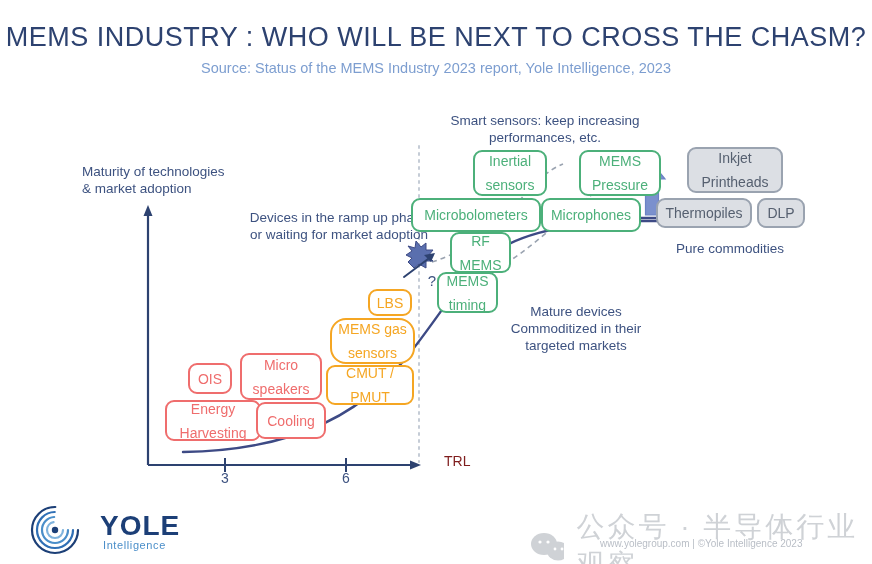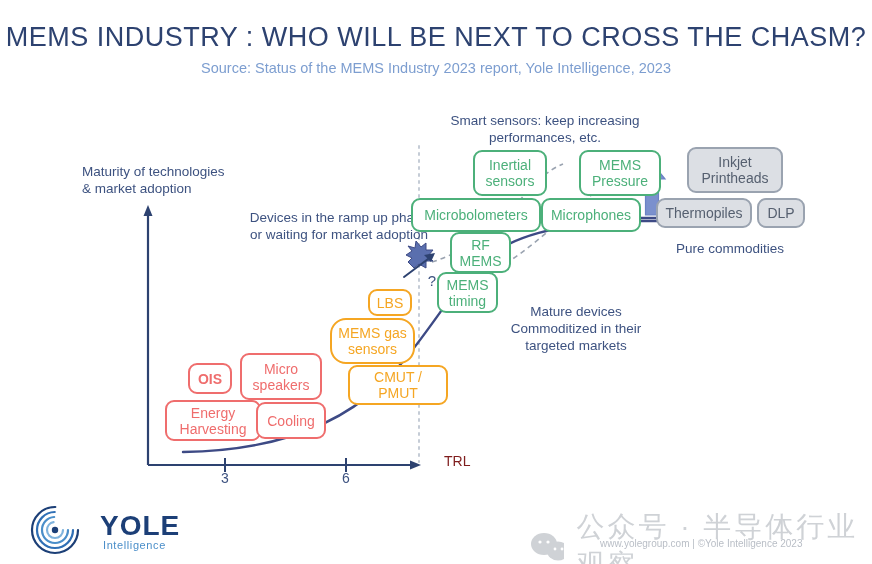--- a/index.html
+++ b/index.html
@@ -57,37 +57,37 @@
   #qmark{left:425px;top:272px;width:14px;font-size:15px;color:#3d5280;}
 
   
   .box{
     position:absolute;
     box-sizing:border-box;
     border-radius:9px;
     background:#ffffff;
     display:flex;align-items:center;justify-content:center;
     text-align:center;
-    font-size:14px;line-height:16px;
+    font-size:14px;line-height:24px;
     padding:2px 6px;
   }
   .box.red   {border:2px solid #ef6d6d;color:#ef6d6d;}
   .box.orange{border:2px solid #f5a623;color:#f5a623;}
   .box.green {border:2px solid #4cb07a;color:#4cb07a;}
   .box.gray  {border:2px solid #9aa3b0;color:#566070;background:#dcdfe4;}
 
   
-  #b-ois       {left:188px;top:363px;width:44px;height:31px;font-weight:bold;}
+  #b-ois       {left:188px;top:363px;width:44px;height:31px;}
   #b-micro     {left:240px;top:353px;width:82px;height:47px;}
   #b-energy    {left:165px;top:400px;width:96px;height:41px;}
   #b-cooling   {left:256px;top:402px;width:70px;height:37px;}
   
   #b-lbs       {left:368px;top:289px;width:44px;height:27px;}
   #b-gas       {left:330px;top:318px;width:85px;height:46px;border-radius:16px;}
-  #b-cmut      {left:348px;top:365px;width:100px;height:40px;}
+  #b-cmut      {left:326px;top:365px;width:88px;height:40px;}
   
   #b-inertial  {left:473px;top:150px;width:74px;height:46px;}
   #b-pressure  {left:551px;top:150px;width:82px;height:46px;margin-left:28px;}
   #b-microbolo {left:411px;top:198px;width:130px;height:34px;}
   #b-microphone{left:541px;top:198px;width:100px;height:34px;}
   #b-rf        {left:450px;top:232px;width:61px;height:41px;}
   #b-timing    {left:437px;top:272px;width:61px;height:41px;}
   
   #b-inkjet    {left:687px;top:147px;width:96px;height:46px;}
   #b-thermo    {left:656px;top:198px;width:96px;height:30px;}

